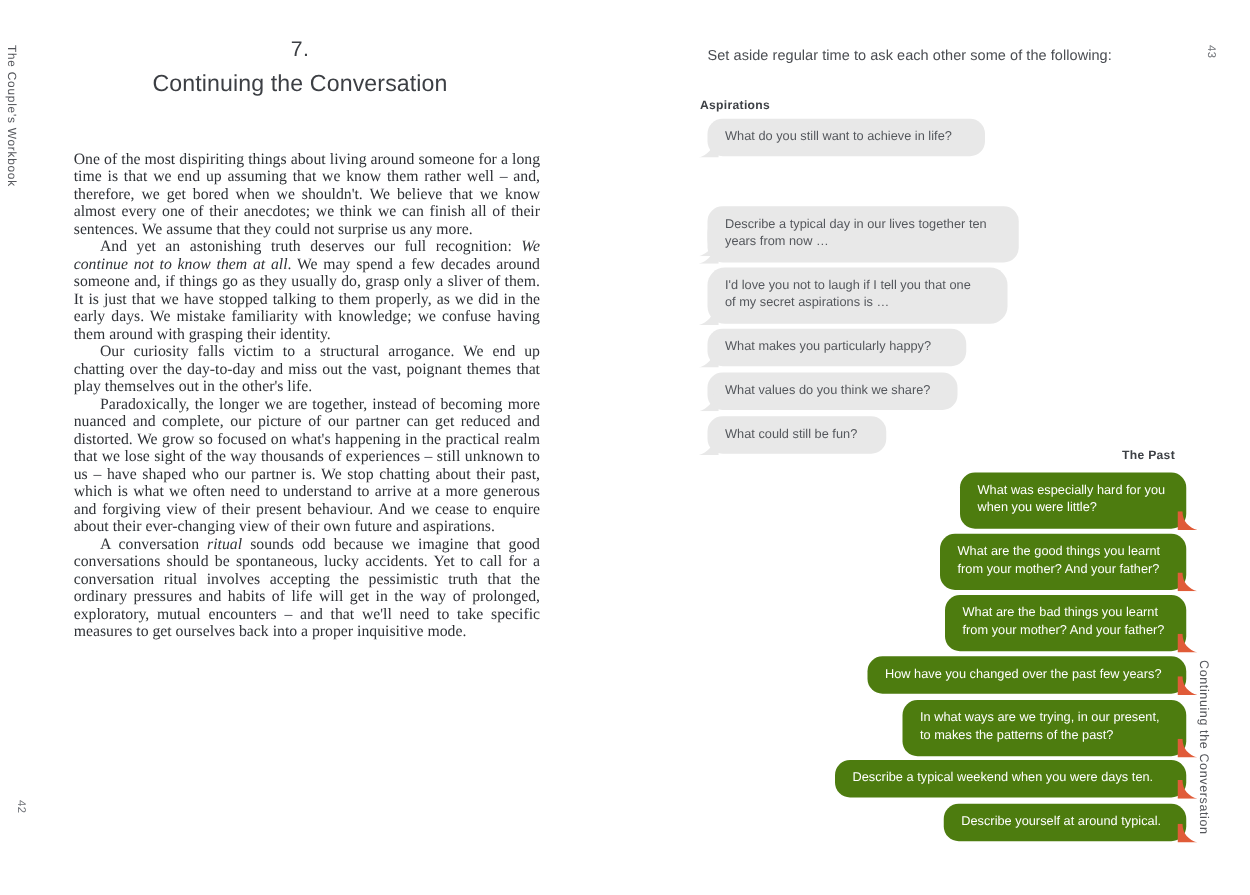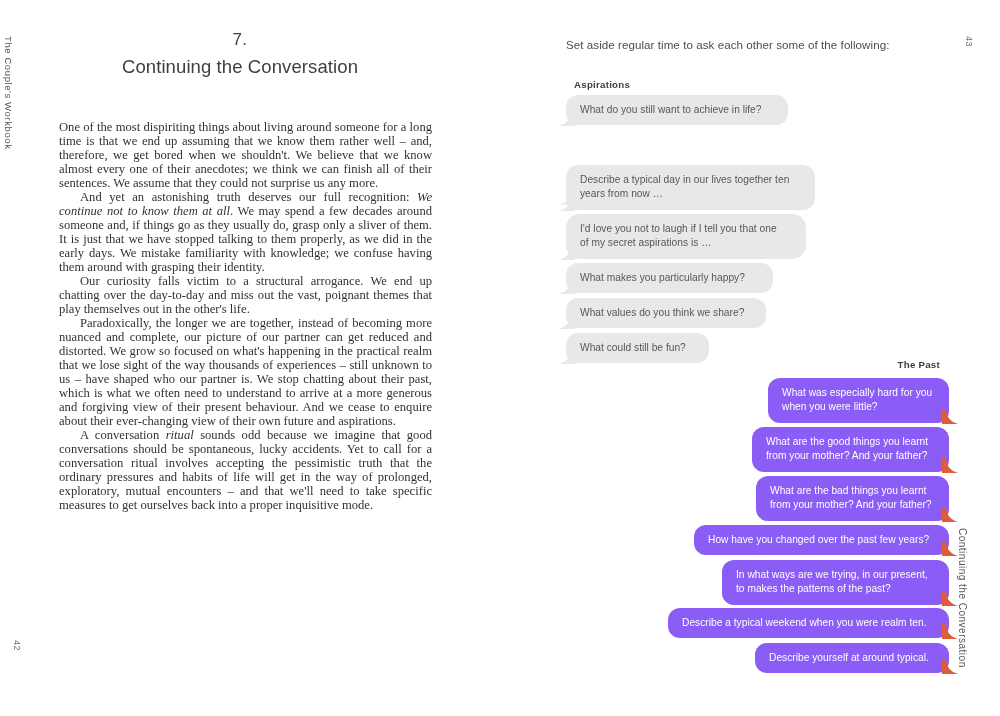--- a/index.html
+++ b/index.html
@@ -134,21 +134,21 @@
     letter-spacing: 0.05px;
     white-space: nowrap;
   }
   .sec-head {
     position: absolute;
     font-size: 9.7px;
     font-weight: bold;
     color: #3d4045;
     letter-spacing: 0.25px;
   }
-  .sec-head.aspirations { left: 74px; top: 79px; }
+  .sec-head.aspirations { left: 60px; top: 79px; }
   .sec-head.past { left: 0; top: 359px; width: 440px; text-align: right; }
 
   
   .bubble {
     position: absolute;
     border-radius: 12px;
     box-sizing: border-box;
     font-size: 10.2px;
     line-height: 14.3px;
     letter-spacing: 0.02px;
@@ -162,21 +162,21 @@
   }
   .bubble.gray {
     background: #e8e8e8;
     color: #54575c;
   }
   .bubble.gray .tail {
     left: -7px;
     bottom: -1px;
   }
   .bubble.orange {
-    background: #8b5cf6;
+    background: #4d7c0f;
     color: #ffffff;
     font-weight: 500;
   }
   .bubble.orange .tail {
     right: -9px;
     bottom: -1px;
   }
   .bubble .line { display: block; white-space: nowrap; }
 </style>
 </head>
@@ -288,21 +288,21 @@
             </svg></span>
         </div>
         <div class="bubble orange" style="left: 222px; top: 560px; width: 227px; text-align: left;">
           <span class="line">In what ways are we trying, in our present,</span>
           <span class="line">to makes the patterns of the past?</span>
           <span class="tail" style="color: rgb(224, 91, 56);"><svg width="16" height="15" viewBox="0 0 16 15">
               <path d="M0 0 L0 15 L16 15 C9 13 4 8 4 0 Z" fill="currentColor"></path>
             </svg></span>
         </div>
         <div class="bubble orange" style="left: 168px; top: 608px; width: 281px; text-align: left;">
-          <span class="line">Describe a typical weekend when you were realm ten.</span>
+          <span class="line">Describe a typical weekend when you were days ten.</span>
           <span class="tail" style="color: rgb(224, 91, 56);"><svg width="16" height="15" viewBox="0 0 16 15">
               <path d="M0 0 L0 15 L16 15 C9 13 4 8 4 0 Z" fill="currentColor"></path>
             </svg></span>
         </div>
         <div class="bubble orange" style="left: 255px; top: 643px; width: 194px; text-align: left;">
           <span class="line">Describe yourself at around typical.</span>
           <span class="tail" style="color: rgb(224, 91, 56);"><svg width="16" height="15" viewBox="0 0 16 15">
               <path d="M0 0 L0 15 L16 15 C9 13 4 8 4 0 Z" fill="currentColor"></path>
             </svg></span>
         </div>

